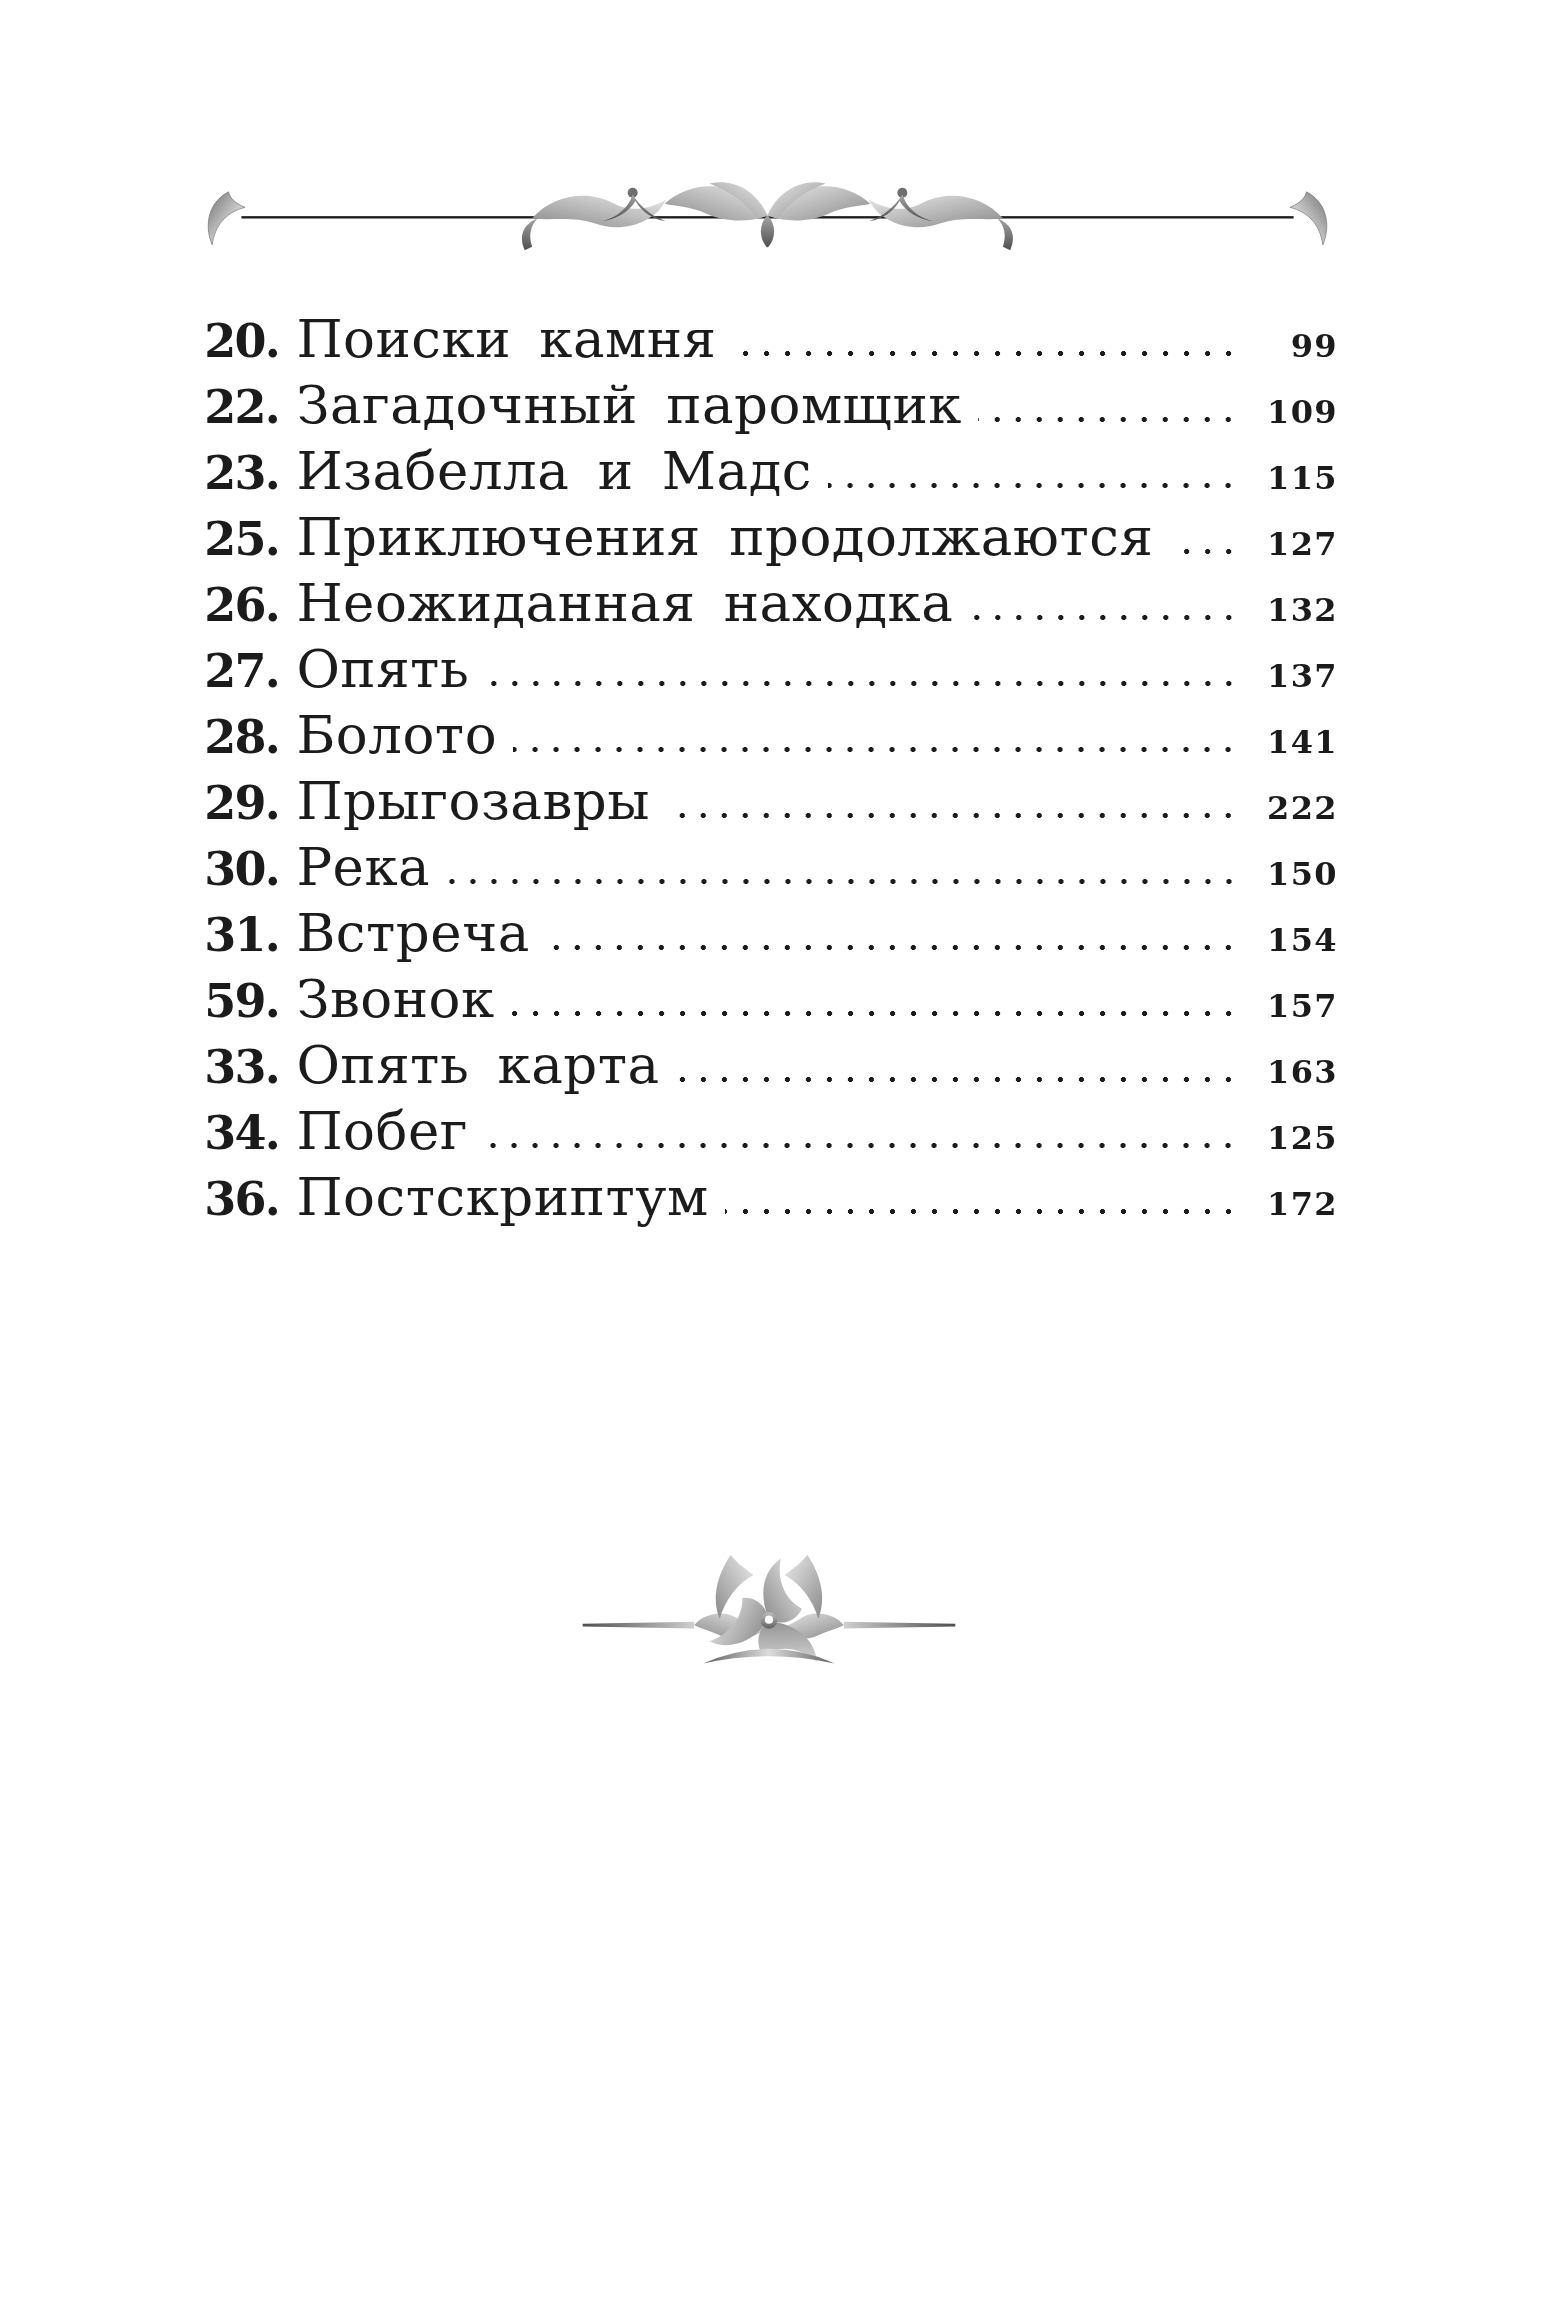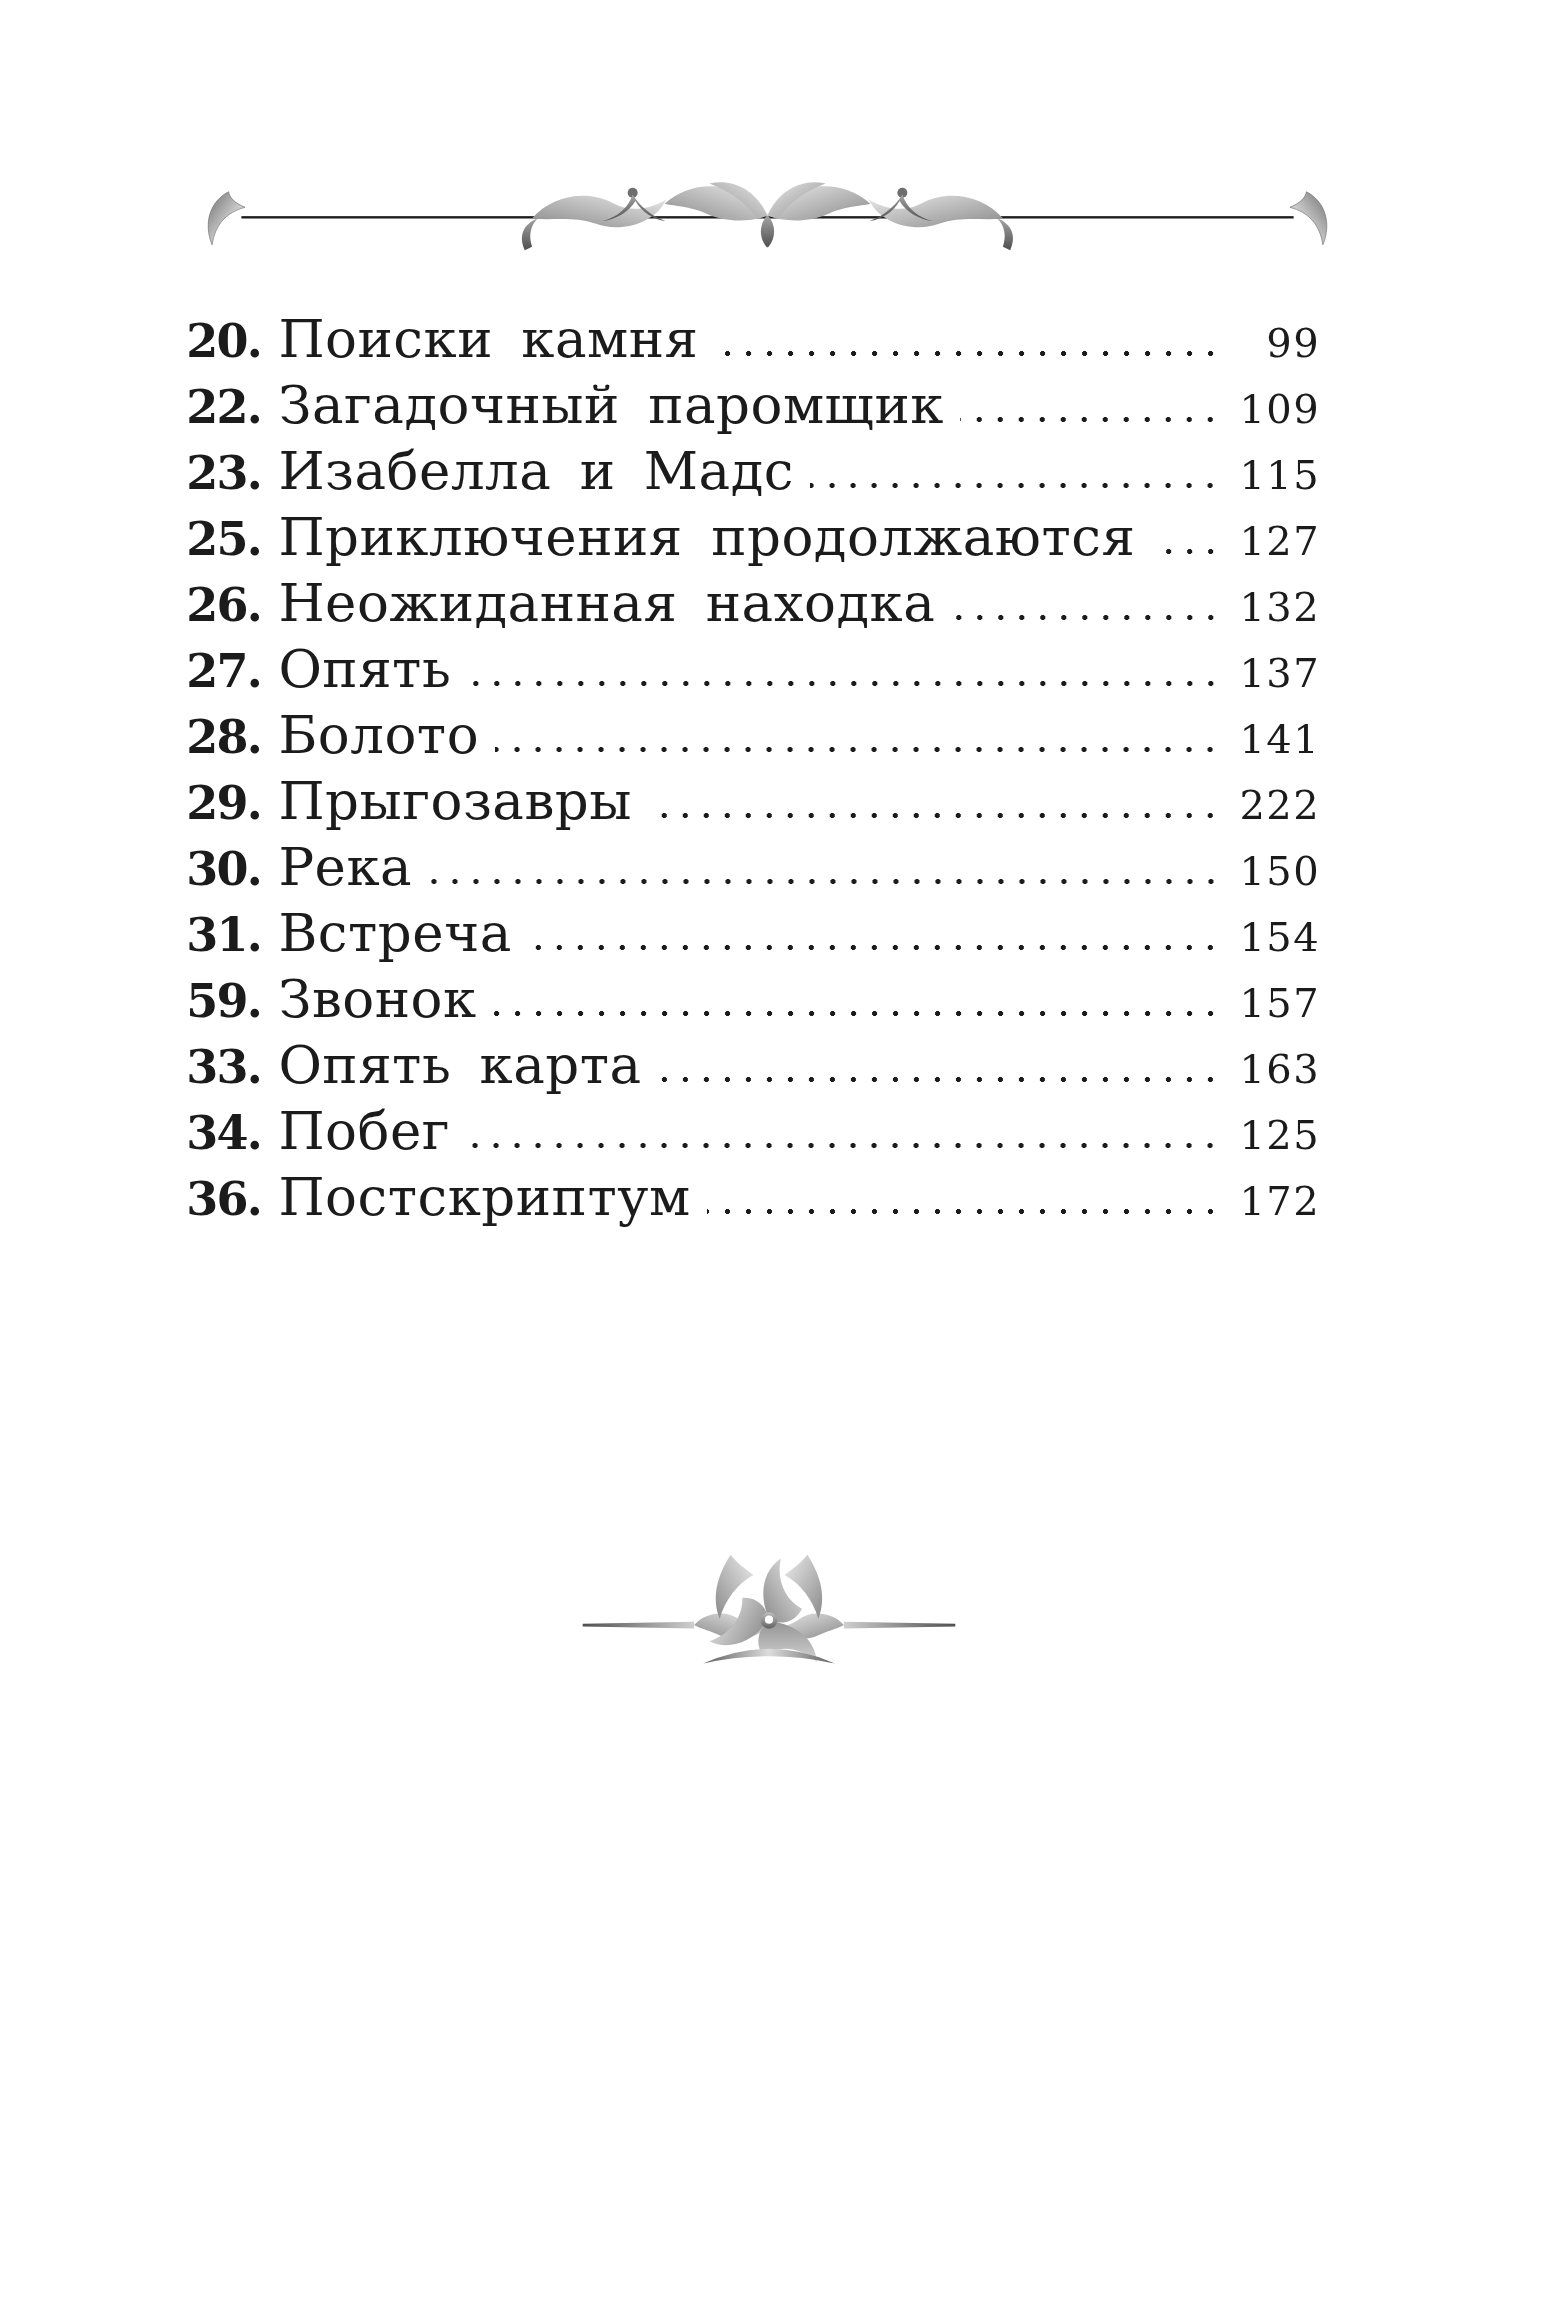--- a/index.html
+++ b/index.html
@@ -6,21 +6,21 @@
   .page{
     position:relative;
     width:1564px;height:2320px;
     background:#ffffff;
     overflow:hidden;
     font-family:"DejaVu Serif","Liberation Serif",serif;
     color:#1b1b1b;
   }
   .orn-top{position:absolute;left:203px;top:166px;width:1129px;height:101px;}
   .orn-bot{position:absolute;left:577px;top:1542px;width:384px;height:137px;}
-  .toc{position:absolute;left:176px;top:312px;width:1144px;}
+  .toc{position:absolute;left:194px;top:312px;width:1144px;}
   .row{
     display:flex;
     align-items:baseline;
     height:66px;
     white-space:nowrap;
   }
   .num{
     width:85px;
     text-align:right;
     font-size:46px;
@@ -40,23 +40,24 @@
     height:7.3px;
     margin:0 11px 0 16.4px;
     background-image:radial-gradient(circle,#1b1b1b 2.8px,rgba(0,0,0,0) 2.8px);
     background-size:21px 7.3px;
     background-repeat:repeat-x;
     background-position:right bottom;
   }
   .pg{
     width:88px;
     text-align:right;
-    font-size:40px;
+    font-size:32px;
     letter-spacing:1.4px;
     line-height:1;
+    font-weight:bold;
   }
 </style>
 </head>
 <body>
 
 <div class="page">
 
   <svg class="orn-top" viewBox="0 0 1235 110" aria-hidden="true">
     <defs>
       <linearGradient id="gA" x1="0%" y1="0%" x2="100%" y2="100%">

